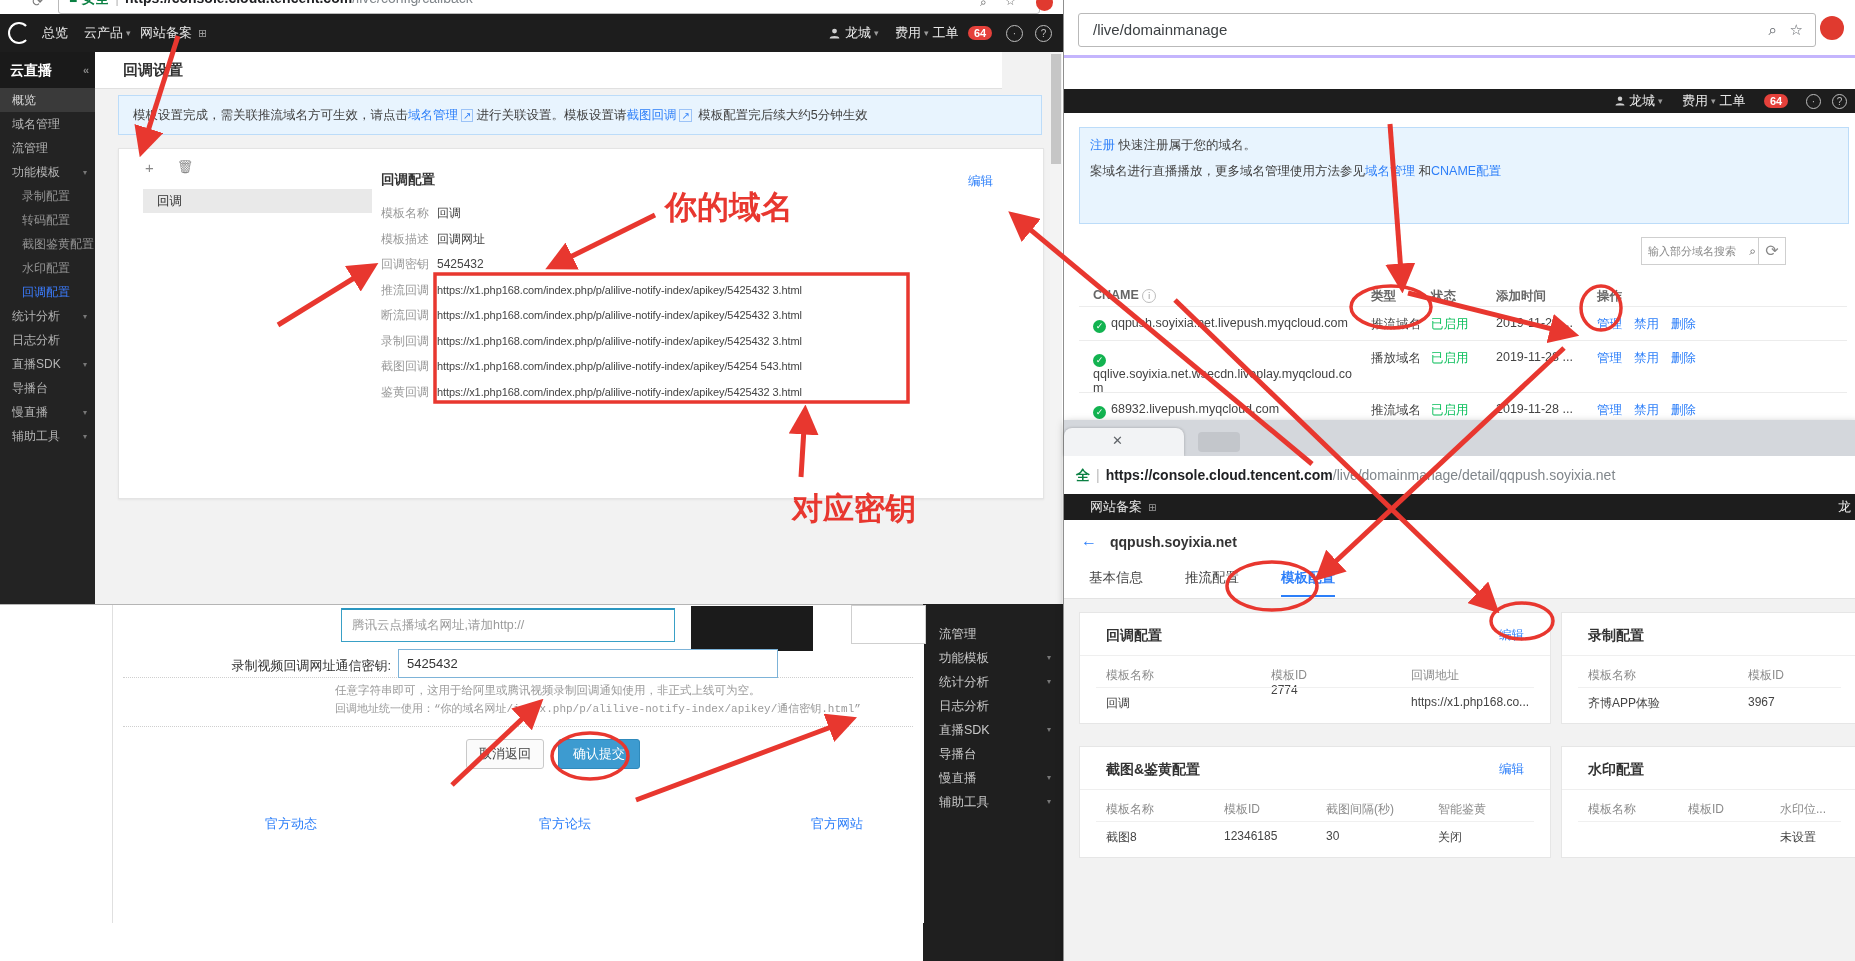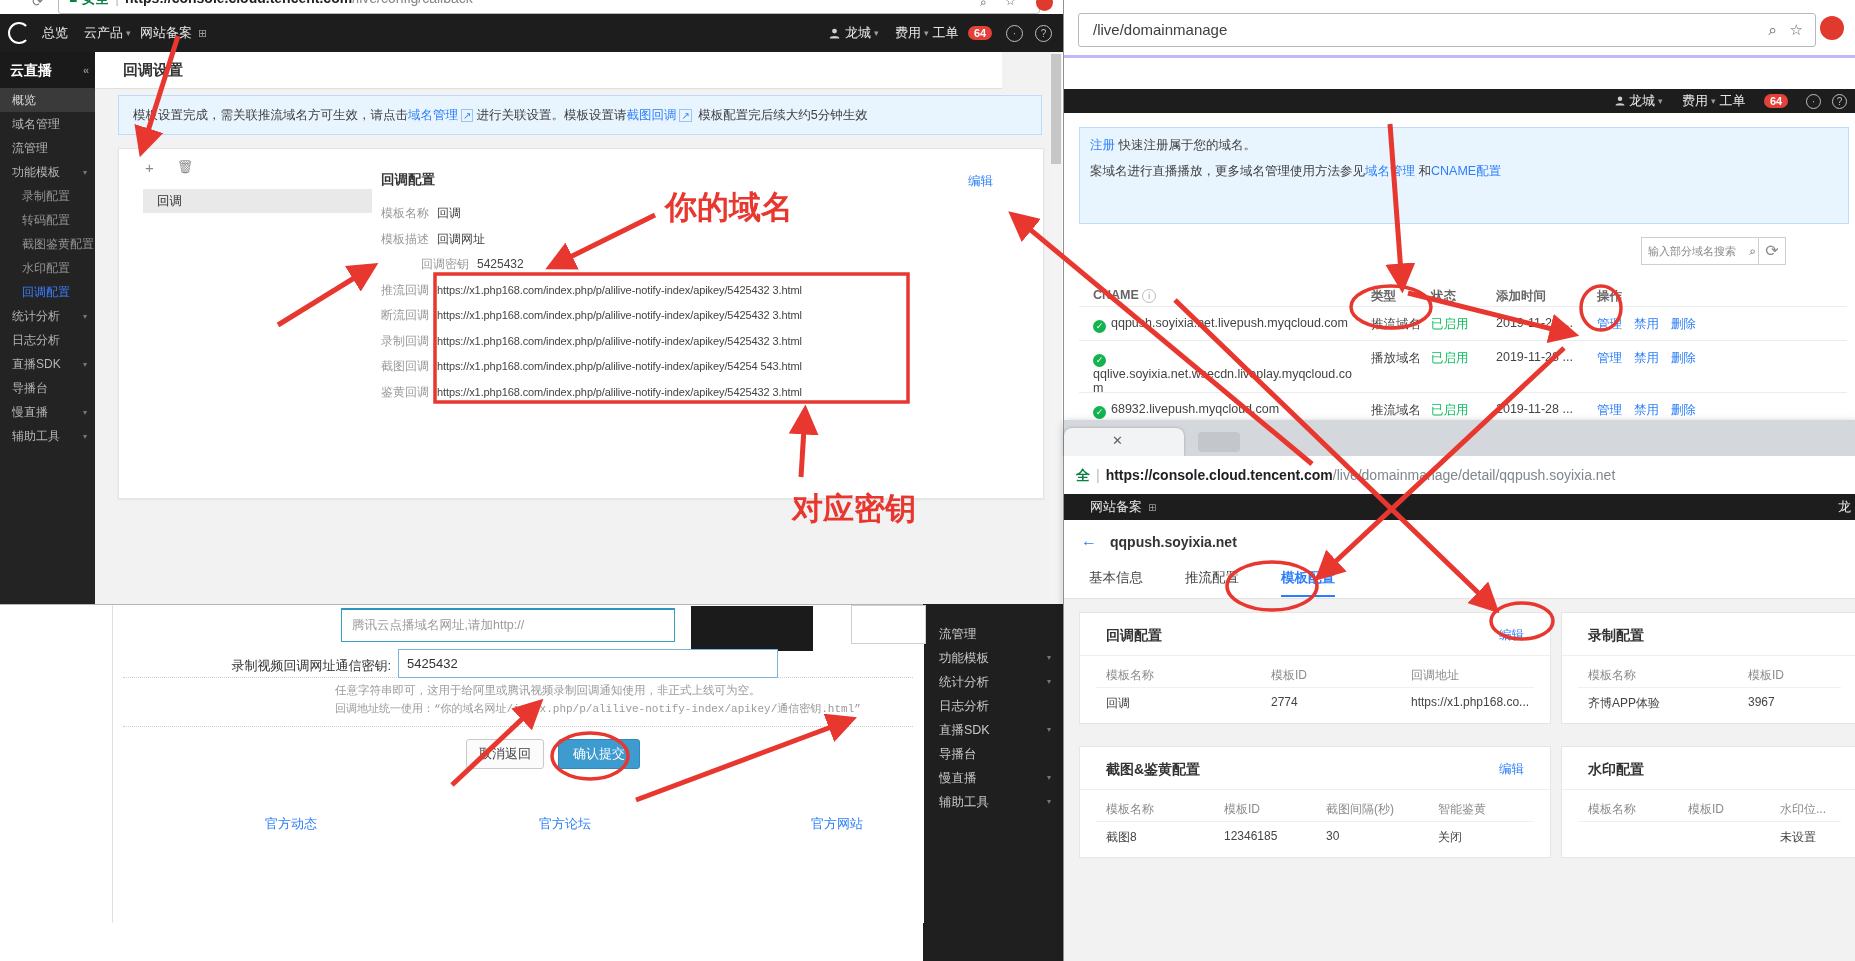--- a/index.html
+++ b/index.html
@@ -175,21 +175,21 @@
     </div>
     <div class="card" style="left:23px;top:96px;width:924px;height:349px;">
       <span class="tool-ic abs" style="left:26px;top:10px;">+</span>
       <span class="tool-ic abs" style="left:58px;top:10px;font-size:13px;">🗑</span>
       <div class="tpl-item" style="left:24px;top:40px;width:215px;height:24px;">回调</div>
       <span class="abs blue" style="right:50px;top:24px;font-size:12.5px;">编辑</span>
       <span class="abs" style="left:262px;top:22px;font-size:13.5px;font-weight:bold;">回调配置</span>
       <div id="w1fields">
           <div class="fieldrow" style="left: 262px; top: 56px;"><span class="lb">模板名称</span><span class="vl">回调</span></div>
           <div class="fieldrow" style="left: 262px; top: 81.5px;"><span class="lb">模板描述</span><span class="vl">回调网址</span></div>
-          <div class="fieldrow" style="left: 262px; top: 107px; margin-left: 40px;"><span class="lb">回调密钥</span><span class="vl">5425432</span></div>
+          <div class="fieldrow" style="left: 262px; top: 107px;"><span class="lb">回调密钥</span><span class="vl">5425432</span></div>
           <div class="fieldrow" style="left: 262px; top: 132.5px;"><span class="lb">推流回调</span><span class="vl urltxt">https://x1.php168.com/index.php/p/alilive-notify-index/apikey/5425432 3.html</span></div>
           <div class="fieldrow" style="left: 262px; top: 158px;"><span class="lb">断流回调</span><span class="vl urltxt">https://x1.php168.com/index.php/p/alilive-notify-index/apikey/5425432 3.html</span></div>
           <div class="fieldrow" style="left: 262px; top: 183.5px;"><span class="lb">录制回调</span><span class="vl urltxt">https://x1.php168.com/index.php/p/alilive-notify-index/apikey/5425432 3.html</span></div>
           <div class="fieldrow" style="left: 262px; top: 209px;"><span class="lb">截图回调</span><span class="vl urltxt">https://x1.php168.com/index.php/p/alilive-notify-index/apikey/54254 543.html</span></div>
           <div class="fieldrow" style="left: 262px; top: 234.5px;"><span class="lb">鉴黄回调</span><span class="vl urltxt">https://x1.php168.com/index.php/p/alilive-notify-index/apikey/5425432 3.html</span></div>
         </div>
     </div>
   </div>
 
   <div class="scrollbar" style="left:1050px;top:52px;width:12px;height:553px;">
@@ -314,21 +314,21 @@
       <div class="abs" id="w3tabs" style="left:25px;top:48px;"><span class="ctab">基本信息</span><span class="ctab">推流配置</span><span class="ctab on">模板配置</span></div>
     </div>
     <div id="w3panels">
         <div class="panel" style="left: 15px; top: 92px; width: 470px; height: 110px;">
           <div class="pt">回调配置</div>
           <div class="pe">编辑</div>
           <div class="hline"></div>
           <div class="pcol h" style="left: 26px; top: 54px;">模板名称</div>
           <div class="pcol v" style="left: 26px; top: 82px;">回调</div>
           <div class="pcol h" style="left: 191px; top: 54px;">模板ID</div>
-          <div class="pcol v" style="left: 191px; top: 82px;">2774</div>
+          <div class="pcol v" style="left: 191px; top: 70px;">2774</div>
           <div class="pcol h" style="left: 331px; top: 54px;">回调地址</div>
           <div class="pcol v" style="left: 331px; top: 82px;">https://x1.php168.co...</div>
           <div class="vline2" style="left: 16px; right: 16px; top: 74px;"></div>
         </div>
         <div class="panel" style="left: 497px; top: 92px; width: 295px; height: 110px;">
           <div class="pt">录制配置</div>
           <div class="hline"></div>
           <div class="pcol h" style="left: 26px; top: 54px;">模板名称</div>
           <div class="pcol v" style="left: 26px; top: 82px;">齐博APP体验</div>
           <div class="pcol h" style="left: 186px; top: 54px;">模板ID</div>

